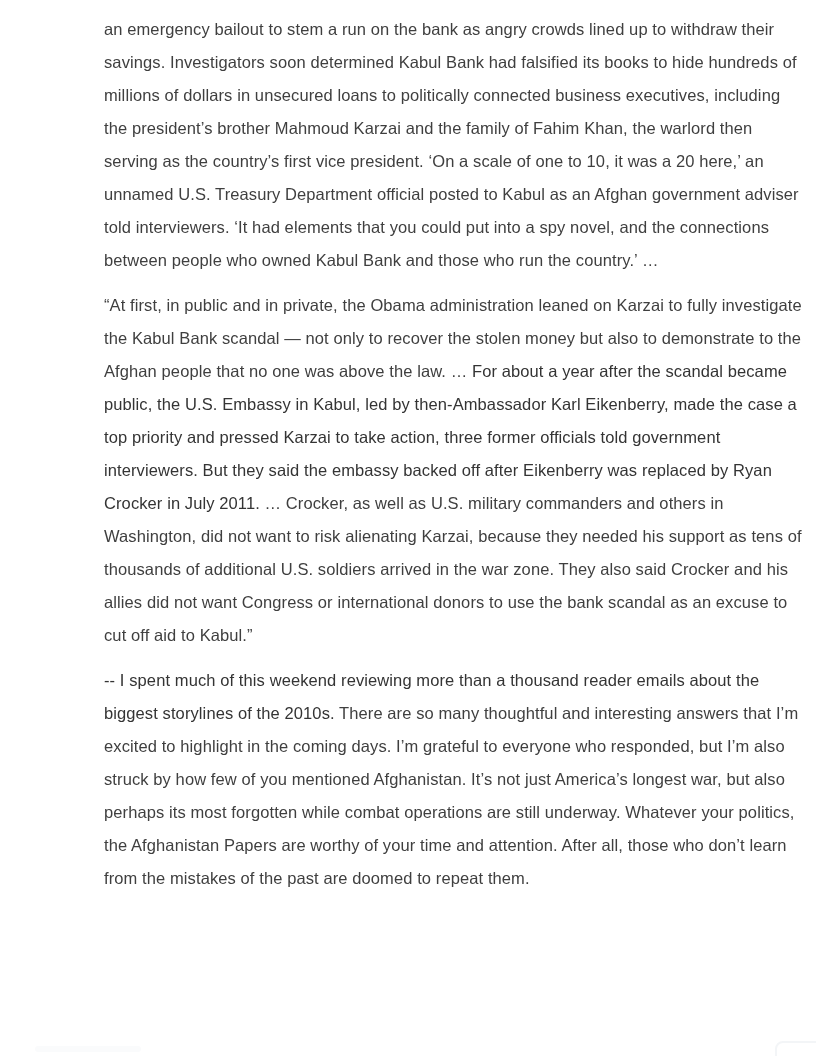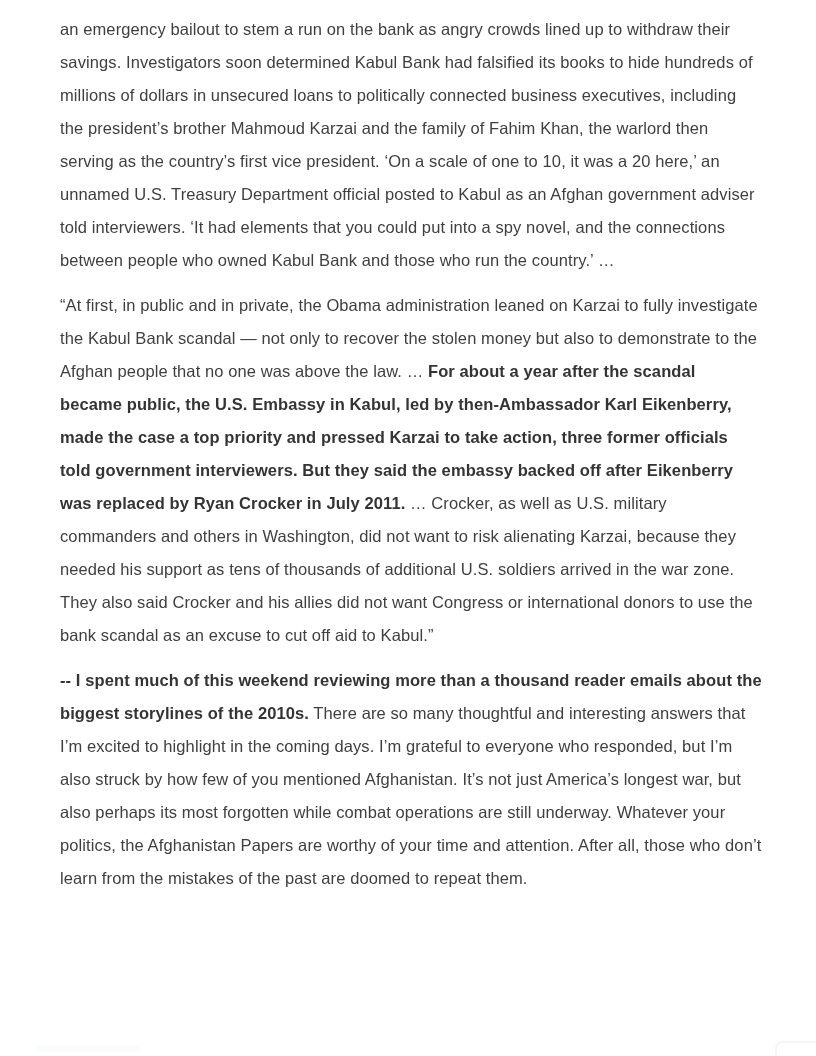--- a/index.html
+++ b/index.html
@@ -22,21 +22,21 @@
     font-size: 16.5px;
     line-height: 33px;
     letter-spacing: 0.1px;
     color: #3f3f3f;
     text-align: left;
   }
   .para {
     margin: 0 0 12px 0;
   }
   .seg { font-weight: 400; }
-  .seg.bold { font-weight: 700; color: #343434; }
+  .seg.bold { font-weight: 400; color: #343434; }
   
   .frag-left {
     position: absolute;
     left: 35px;
     top: 1046px;
     width: 106px;
     height: 6px;
     background: #fafbfc;
     border-radius: 3px;
   }
@@ -48,20 +48,20 @@
     height: 30px;
     background: #ffffff;
     border: 2px solid #f3f5f7;
     border-radius: 8px;
   }
 </style>
 </head>
 <body style="background: rgb(255, 255, 255);">
 
 <main class="page">
-  <article class="article" style="color: rgb(63, 63, 63);">
+  <article class="article" style="color: rgb(63, 63, 63); margin-left: 44px;">
       <p class="para"><span class="seg">an emergency bailout to stem a run on the bank as angry crowds lined up to withdraw their savings. Investigators soon determined Kabul Bank had falsified its books to hide hundreds of millions of dollars in unsecured loans to politically connected business executives, including the president’s brother Mahmoud Karzai and the family of Fahim Khan, the warlord then serving as the country’s first vice president. ‘On a scale of one to 10, it was a 20 here,’ an unnamed U.S. Treasury Department official posted to Kabul as an Afghan government adviser told interviewers. ‘It had elements that you could put into a spy novel, and the connections between people who owned Kabul Bank and those who run the country.’ …</span></p>
       <p class="para"><span class="seg">“At first, in public and in private, the Obama administration leaned on Karzai to fully investigate the Kabul Bank scandal — not only to recover the stolen money but also to demonstrate to the Afghan people that no one was above the law. … </span><span class="seg bold" style="color: rgb(52, 52, 52);">For about a year after the scandal became public, the U.S. Embassy in Kabul, led by then-Ambassador Karl Eikenberry, made the case a top priority and pressed Karzai to take action, three former officials told government interviewers. But they said the embassy backed off after Eikenberry was replaced by Ryan Crocker in July 2011.</span><span class="seg"> … Crocker, as well as U.S. military commanders and others in Washington, did not want to risk alienating Karzai, because they needed his support as tens of thousands of additional U.S. soldiers arrived in the war zone. They also said Crocker and his allies did not want Congress or international donors to use the bank scandal as an excuse to cut off aid to Kabul.”</span></p>
       <p class="para"><span class="seg bold" style="color: rgb(52, 52, 52);">-- I spent much of this weekend reviewing more than a thousand reader emails about the biggest storylines of the 2010s.</span><span class="seg"> There are so many thoughtful and interesting answers that I’m excited to highlight in the coming days. I’m grateful to everyone who responded, but I’m also struck by how few of you mentioned Afghanistan. It’s not just America’s longest war, but also perhaps its most forgotten while combat operations are still underway. Whatever your politics, the Afghanistan Papers are worthy of your time and attention. After all, those who don’t learn from the mistakes of the past are doomed to repeat them.</span></p>
     </article>
   <div class="frag-left"></div>
   <div class="frag-right"></div>
 </main>
 
 </body></html>

